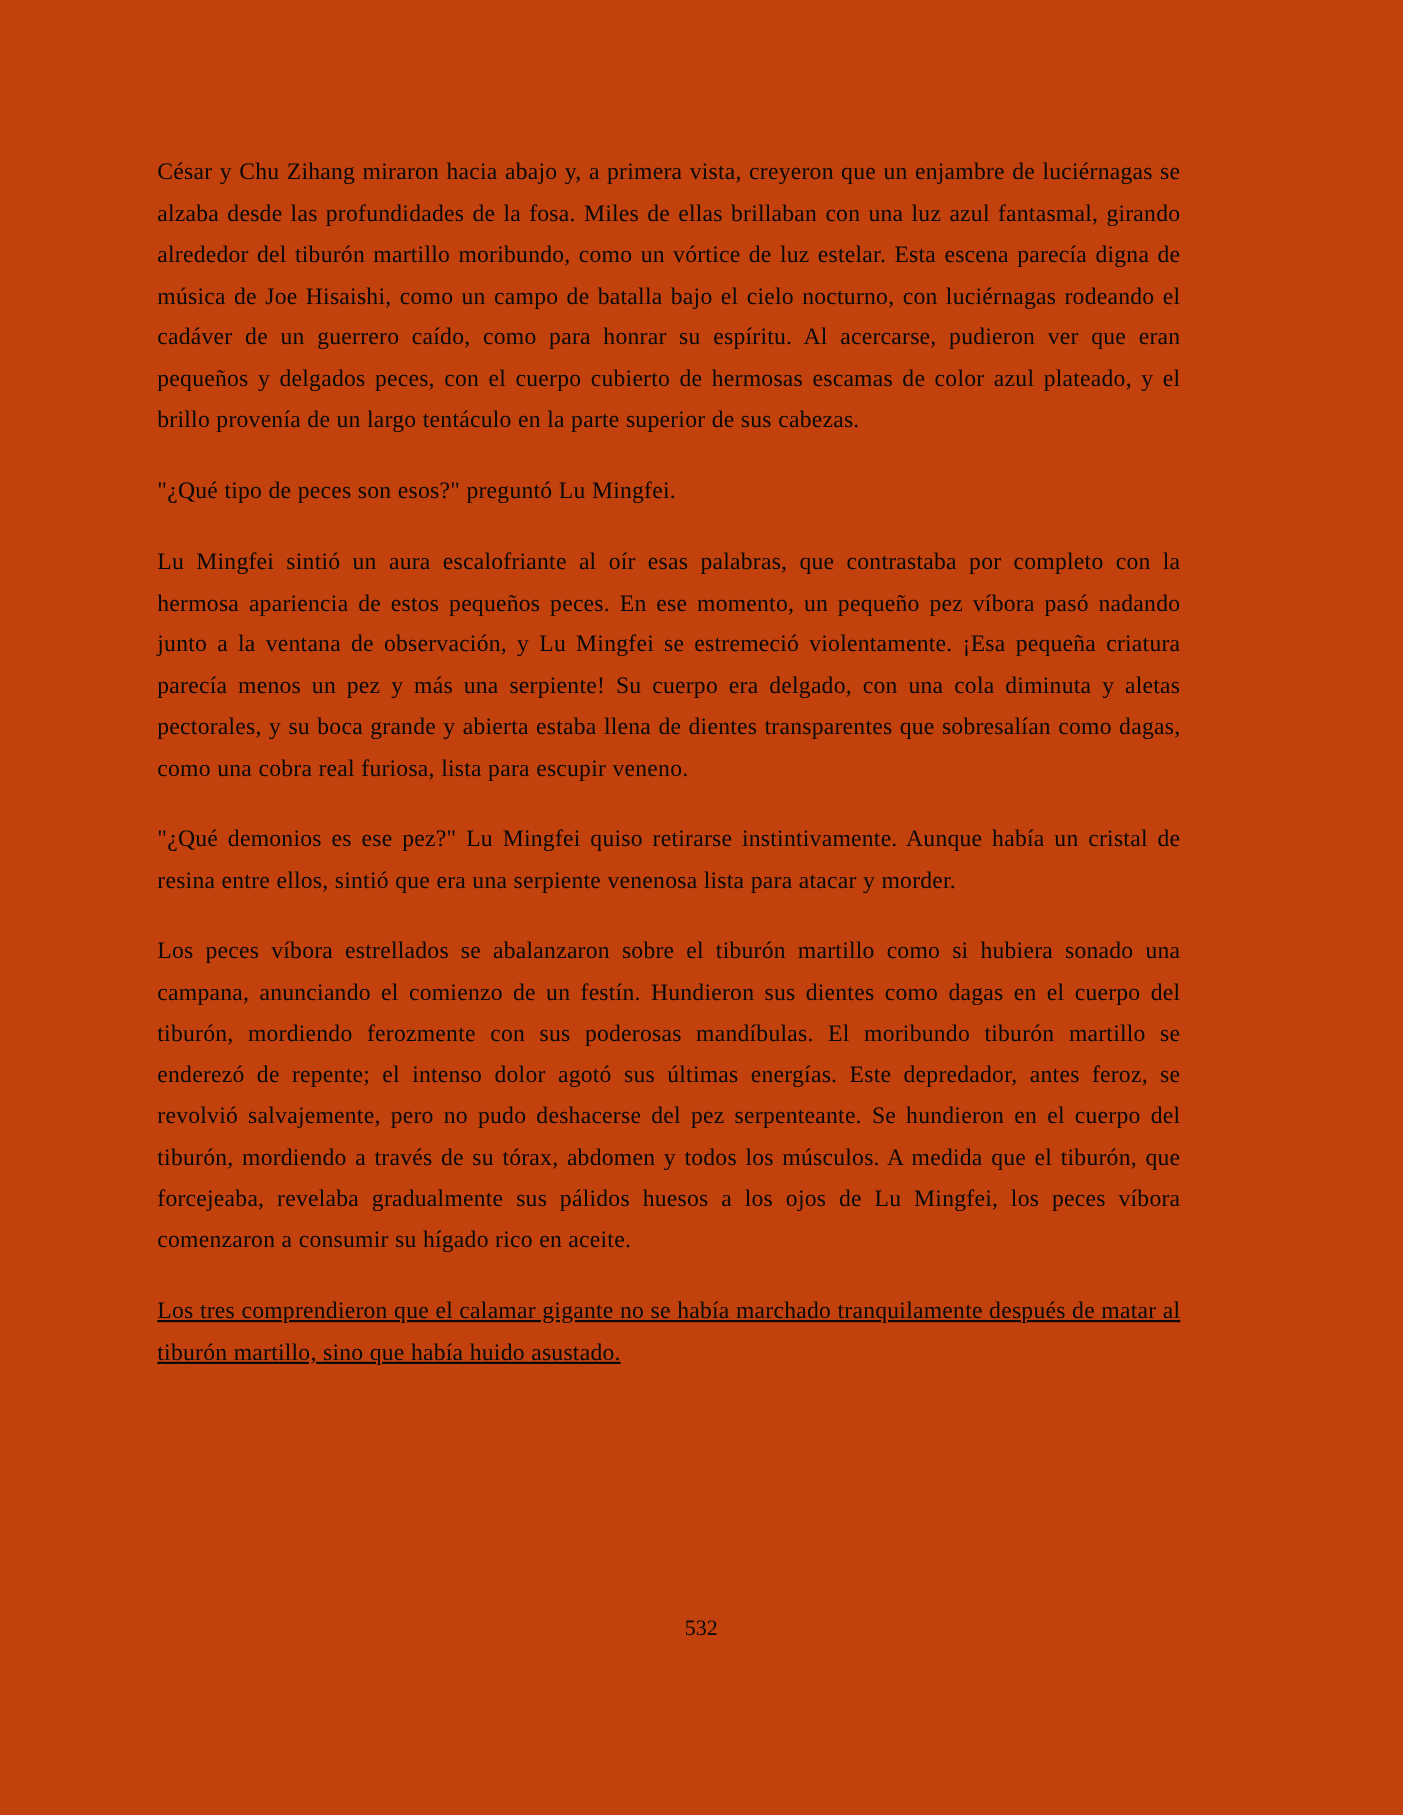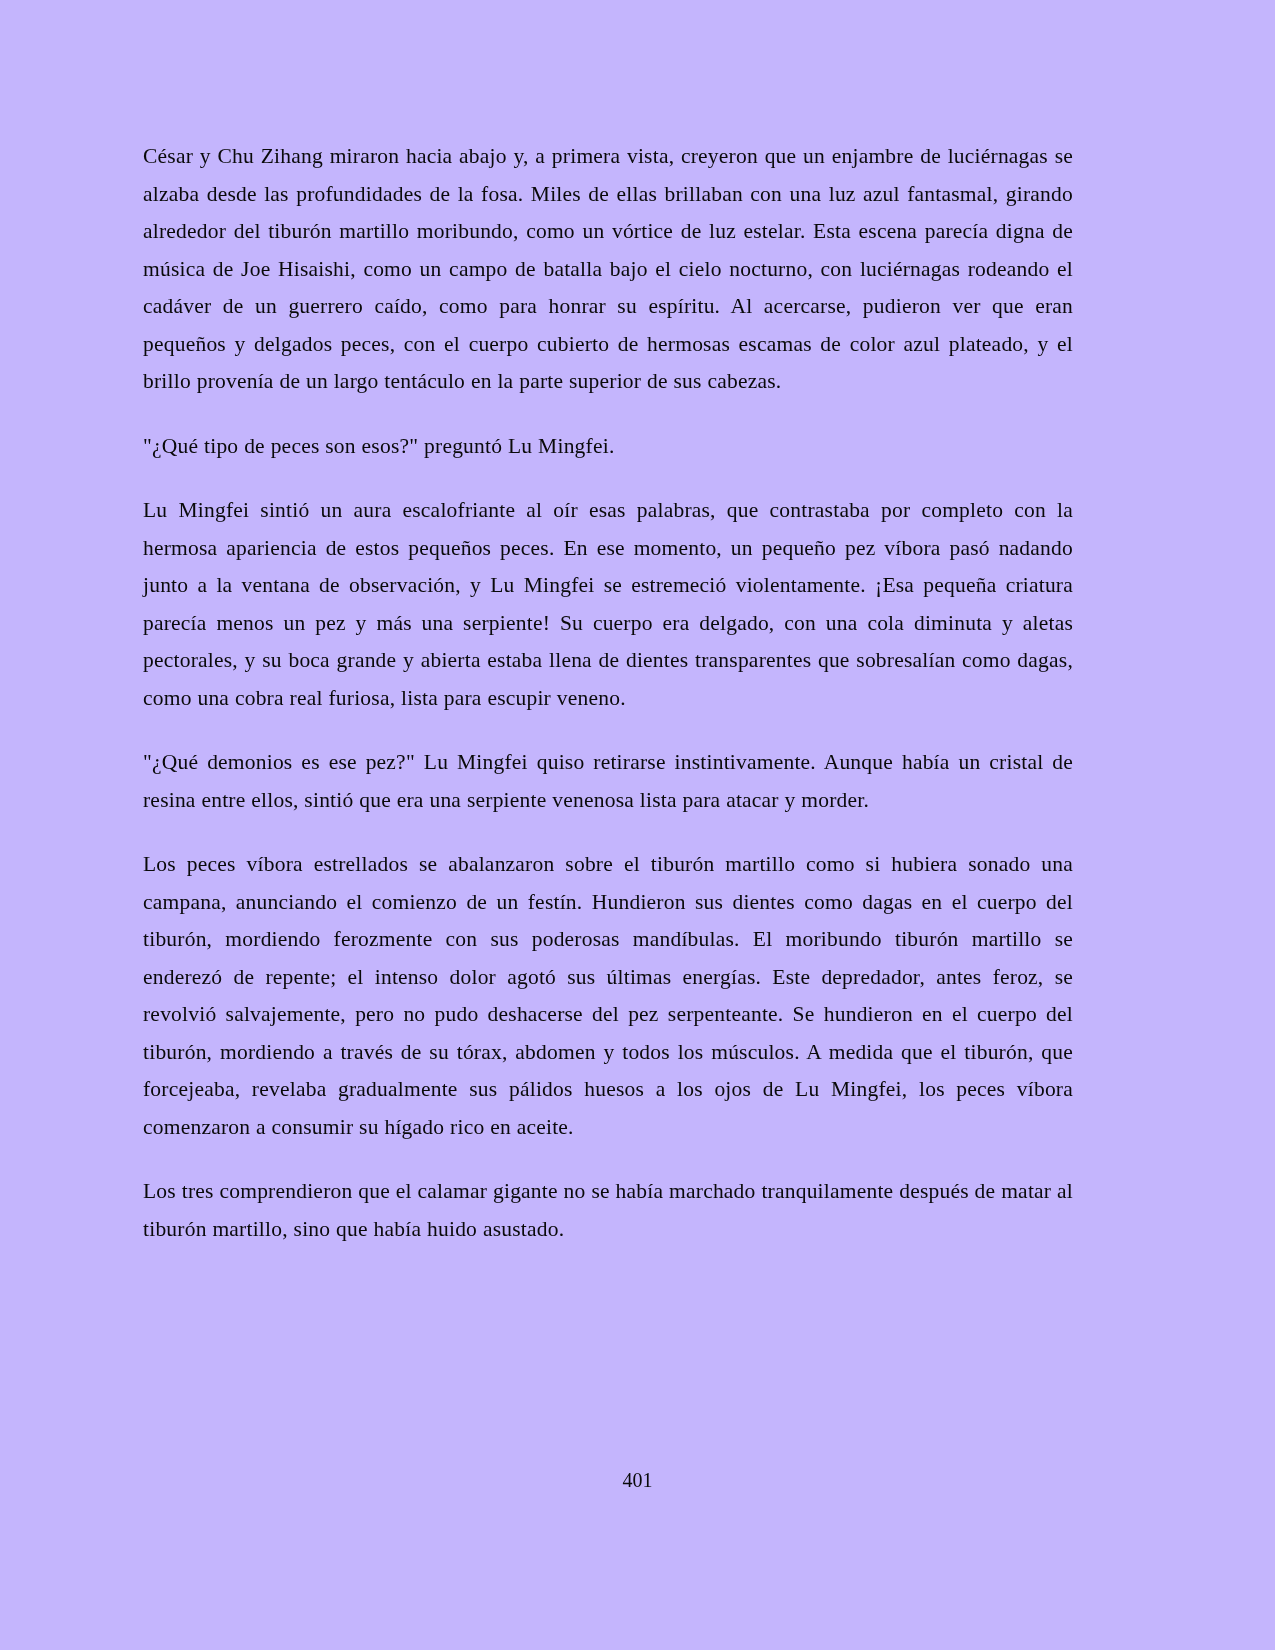--- a/index.html
+++ b/index.html
@@ -4,21 +4,21 @@
 <style>
   html, body {
     margin: 0;
     padding: 0;
     background: #ffffff;
   }
   .page {
     position: relative;
     width: 1275px;
     height: 1650px;
-    background: #c4b5fd;
+    background: #c2410c;
     margin: 0 auto;
     overflow: hidden;
     font-family: "Liberation Serif", "DejaVu Serif", serif;
     color: #000000;
   }
   .text-column {
     position: absolute;
     left: 143px;
     top: 138px;
     width: 930px;
@@ -30,20 +30,21 @@
     text-align: justify;
     text-justify: inter-word;
     -webkit-hyphens: none;
     hyphens: none;
     color: #0a0a0a;
     letter-spacing: 0.01em;
     word-spacing: 0.01em;
   }
   p.para:last-child {
     margin-bottom: 0;
+    text-decoration: underline;
   }
   
   .page-number {
     position: absolute;
     left: 0;
     right: 0;
     top: 1468px;
     text-align: center;
     font-size: 20px;
     line-height: 24px;
@@ -58,15 +59,15 @@
 
   <div class="text-column">
     <p class="para">César y Chu Zihang miraron hacia abajo y, a primera vista, creyeron que un enjambre de luciérnagas se alzaba desde las profundidades de la fosa. Miles de ellas brillaban con una luz azul fantasmal, girando alrededor del tiburón martillo moribundo, como un vórtice de luz estelar. Esta escena parecía digna de música de Joe Hisaishi, como un campo de batalla bajo el cielo nocturno, con luciérnagas rodeando el cadáver de un guerrero caído, como para honrar su espíritu. Al acercarse, pudieron ver que eran pequeños y delgados peces, con el cuerpo cubierto de hermosas escamas de color azul plateado, y el brillo provenía de un largo tentáculo en la parte superior de sus cabezas.</p>
     <p class="para">"¿Qué tipo de peces son esos?" preguntó Lu Mingfei.</p>
     <p class="para">Lu Mingfei sintió un aura escalofriante al oír esas palabras, que contrastaba por completo con la hermosa apariencia de estos pequeños peces. En ese momento, un pequeño pez víbora pasó nadando junto a la ventana de observación, y Lu Mingfei se estremeció violentamente. ¡Esa pequeña criatura parecía menos un pez y más una serpiente! Su cuerpo era delgado, con una cola diminuta y aletas pectorales, y su boca grande y abierta estaba llena de dientes transparentes que sobresalían como dagas, como una cobra real furiosa, lista para escupir veneno.</p>
     <p class="para">"¿Qué demonios es ese pez?" Lu Mingfei quiso retirarse instintivamente. Aunque había un cristal de resina entre ellos, sintió que era una serpiente venenosa lista para atacar y morder.</p>
     <p class="para">Los peces víbora estrellados se abalanzaron sobre el tiburón martillo como si hubiera sonado una campana, anunciando el comienzo de un festín. Hundieron sus dientes como dagas en el cuerpo del tiburón, mordiendo ferozmente con sus poderosas mandíbulas. El moribundo tiburón martillo se enderezó de repente; el intenso dolor agotó sus últimas energías. Este depredador, antes feroz, se revolvió salvajemente, pero no pudo deshacerse del pez serpenteante. Se hundieron en el cuerpo del tiburón, mordiendo a través de su tórax, abdomen y todos los músculos. A medida que el tiburón, que forcejeaba, revelaba gradualmente sus pálidos huesos a los ojos de Lu Mingfei, los peces víbora comenzaron a consumir su hígado rico en aceite.</p>
     <p class="para">Los tres comprendieron que el calamar gigante no se había marchado tranquilamente después de matar al tiburón martillo, sino que había huido asustado.</p>
   </div>
 
-  <div class="page-number">401</div>
+  <div class="page-number">532</div>
 
 </div>
 
 </body></html>

